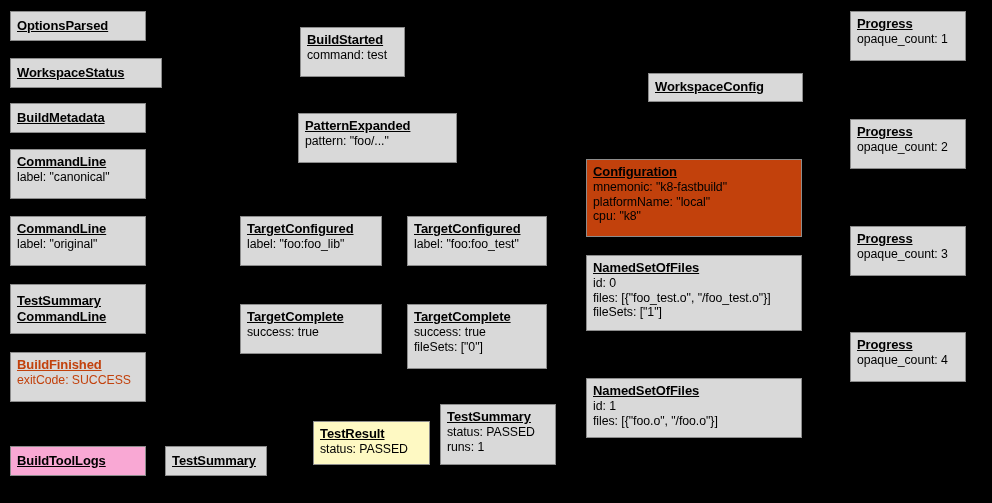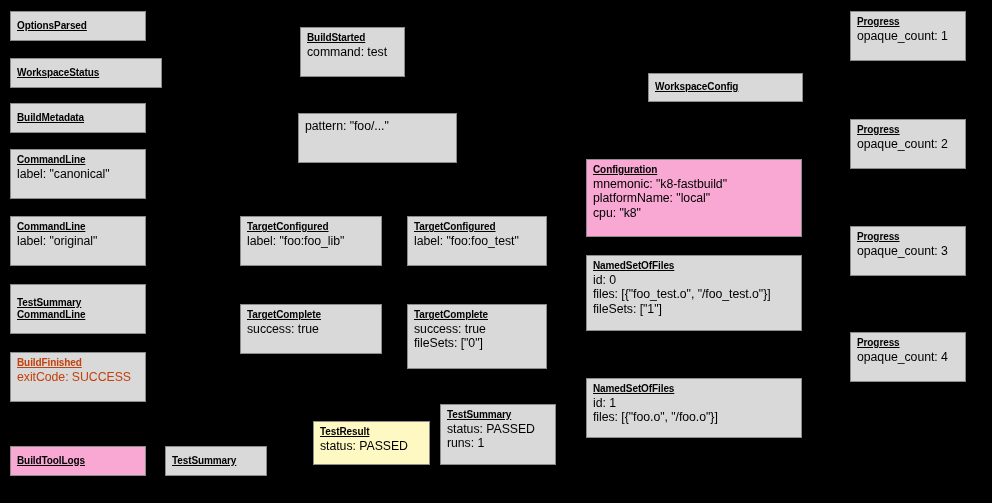--- a/index.html
+++ b/index.html
@@ -21,21 +21,21 @@
   .node {
     position: absolute;
     box-sizing: border-box;
     background: #d9d9d9;
     border: 1px solid #8c8c8c;
     padding: 4px 6px 5px 6px;
     color: #000000;
     line-height: 1.18;
   }
   .node-title {
-    font-size: 10px;
+    font-size: 13px;
     font-weight: bold;
     text-decoration: underline;
     text-underline-offset: 1px;
     letter-spacing: -0.1px;
     white-space: nowrap;
     display: block;
   }
   .node-title.two-line {
     white-space: normal;
   }
@@ -99,20 +99,21 @@
     <div class="node title-only" style="left: 165px; top: 446px; width: 102px; height: 30px; background: rgb(217, 217, 217); border-color: rgb(140, 140, 140); color: rgb(0, 0, 0);">
       <span class="node-title">TestSummary</span>
     </div>
     <div class="node" style="left: 300px; top: 11px; width: 105px; height: 50px; background: rgb(217, 217, 217); border-color: rgb(140, 140, 140); color: rgb(0, 0, 0); margin-top: 16px;">
       <span class="node-title">BuildStarted</span>
       <span class="node-fields">
         <span class="node-field">command: test</span>
       </span>
     </div>
     <div class="node" style="left: 298px; top: 113px; width: 159px; height: 50px; background: rgb(217, 217, 217); border-color: rgb(140, 140, 140); color: rgb(0, 0, 0);">
+      <span class="node-title">PatternExpanded</span>
       <span class="node-fields">
         <span class="node-field">pattern: "foo/..."</span>
       </span>
     </div>
     <div class="node" style="left: 240px; top: 216px; width: 142px; height: 50px; background: rgb(217, 217, 217); border-color: rgb(140, 140, 140); color: rgb(0, 0, 0);">
       <span class="node-title">TargetConfigured</span>
       <span class="node-fields">
         <span class="node-field">label: "foo:foo_lib"</span>
       </span>
     </div>
@@ -144,21 +145,21 @@
     <div class="node" style="left: 440px; top: 404px; width: 116px; height: 61px; background: rgb(217, 217, 217); border-color: rgb(140, 140, 140); color: rgb(0, 0, 0);">
       <span class="node-title">TestSummary</span>
       <span class="node-fields">
         <span class="node-field">status: PASSED</span>
         <span class="node-field">runs: 1</span>
       </span>
     </div>
     <div class="node title-only" style="left: 648px; top: 73px; width: 155px; height: 29px; background: rgb(217, 217, 217); border-color: rgb(140, 140, 140); color: rgb(0, 0, 0);">
       <span class="node-title">WorkspaceConfig</span>
     </div>
-    <div class="node" style="left: 586px; top: 159px; width: 216px; height: 78px; background: #f9a8d4; border-color: rgb(140, 140, 140); color: rgb(0, 0, 0);">
+    <div class="node" style="left: 586px; top: 159px; width: 216px; height: 78px; background: #c2410c; border-color: rgb(140, 140, 140); color: rgb(0, 0, 0);">
       <span class="node-title">Configuration</span>
       <span class="node-fields">
         <span class="node-field">mnemonic: "k8-fastbuild"</span>
         <span class="node-field">platformName: "local"</span>
         <span class="node-field">cpu: "k8"</span>
       </span>
     </div>
     <div class="node" style="left: 586px; top: 255px; width: 216px; height: 76px; background: rgb(217, 217, 217); border-color: rgb(140, 140, 140); color: rgb(0, 0, 0);">
       <span class="node-title">NamedSetOfFiles</span>
       <span class="node-fields">

